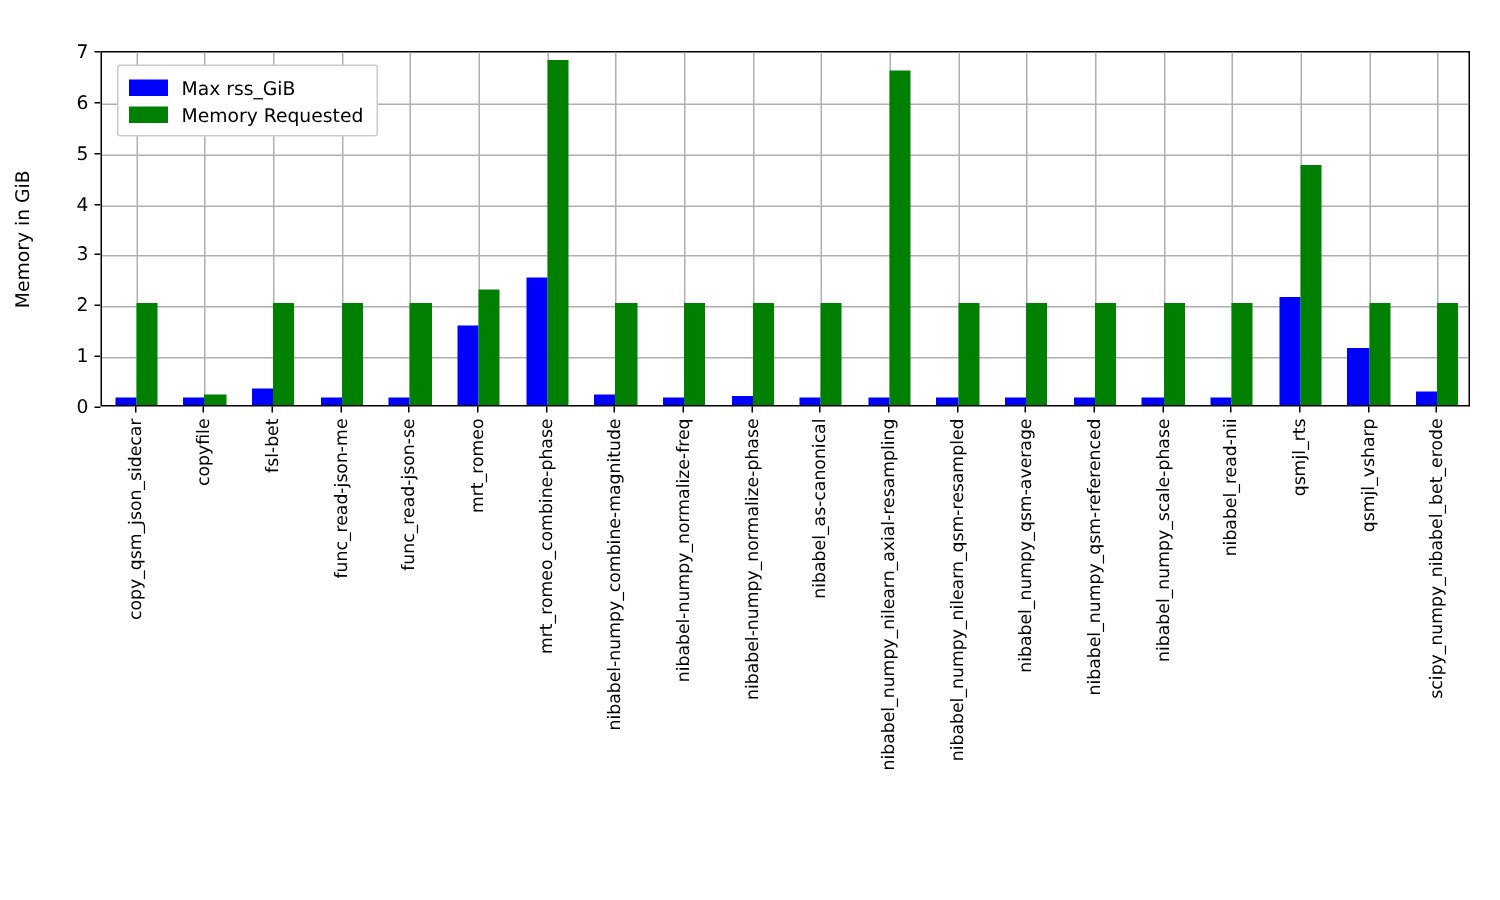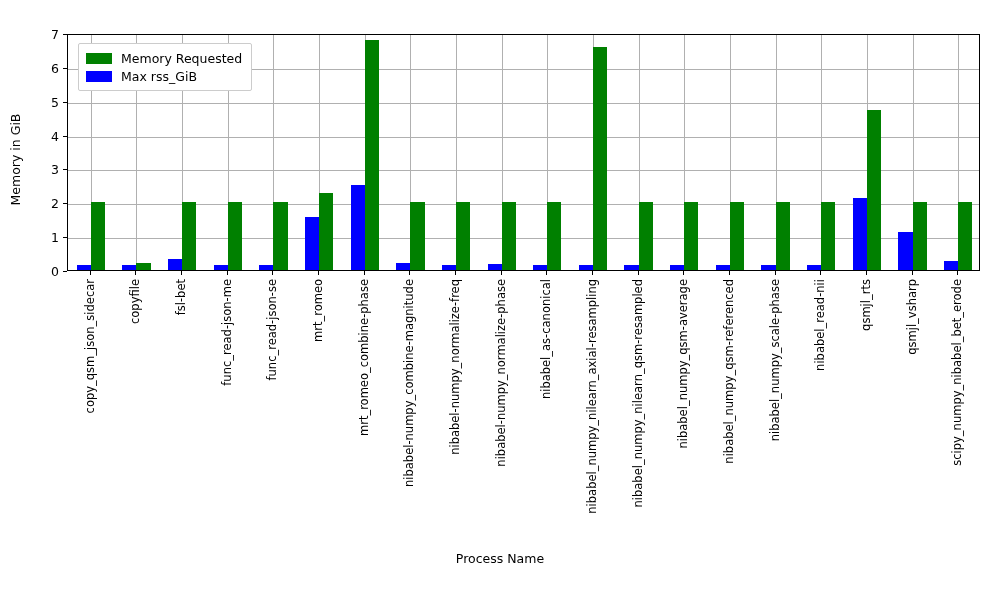--- a/index.html
+++ b/index.html
@@ -257,26 +257,26 @@
         <div class="bar bar-mem-req" title="nibabel_numpy_qsm-referenced — Memory Requested: 2" style="left: 661.925px; width: 14.1515px; height: 67.7143px;"></div>
         <div class="bar bar-mem-req" title="nibabel_numpy_scale-phase — Memory Requested: 2" style="left: 707.575px; width: 14.1515px; height: 67.7143px;"></div>
         <div class="bar bar-mem-req" title="nibabel_read-nii — Memory Requested: 2" style="left: 753.225px; width: 14.1515px; height: 67.7143px;"></div>
         <div class="bar bar-mem-req" title="qsmjl_rts — Memory Requested: 4.73" style="left: 798.875px; width: 14.1515px; height: 160.144px;"></div>
         <div class="bar bar-mem-req" title="qsmjl_vsharp — Memory Requested: 2" style="left: 844.525px; width: 14.1515px; height: 67.7143px;"></div>
         <div class="bar bar-mem-req" title="scipy_numpy_nibabel_bet_erode — Memory Requested: 2" style="left: 890.175px; width: 14.1515px; height: 67.7143px;"></div>
       </div>
 
     <div id="legend">
       <div class="legend-row">
+        <span class="legend-swatch bar-max-rss"></span>
+        <span class="legend-text">Max rss_GiB</span>
+      </div>
+      <div class="legend-row">
         <span class="legend-swatch bar-mem-req"></span>
         <span class="legend-text">Memory Requested</span>
-      </div>
-      <div class="legend-row">
-        <span class="legend-swatch bar-max-rss"></span>
-        <span class="legend-text">Max rss_GiB</span>
       </div>
     </div>
   </div>
 
   <div id="x-axis">
       <div class="xtick-mark" style="left: 90px;"></div>
       <div class="xtick-label" style="left: 90px;"><span>copy_qsm_json_sidecar</span></div>
       <div class="xtick-mark" style="left: 135px;"></div>
       <div class="xtick-label" style="left: 135px;"><span>copyfile</span></div>
       <div class="xtick-mark" style="left: 181px;"></div>
@@ -310,15 +310,14 @@
       <div class="xtick-mark" style="left: 820px;"></div>
       <div class="xtick-label" style="left: 820px;"><span>nibabel_read-nii</span></div>
       <div class="xtick-mark" style="left: 866px;"></div>
       <div class="xtick-label" style="left: 866px;"><span>qsmjl_rts</span></div>
       <div class="xtick-mark" style="left: 912px;"></div>
       <div class="xtick-label" style="left: 912px;"><span>qsmjl_vsharp</span></div>
       <div class="xtick-mark" style="left: 957px;"></div>
       <div class="xtick-label" style="left: 957px;"><span>scipy_numpy_nibabel_bet_erode</span></div>
     </div>
 
-  <div id="xlabel">Process Name</div>
 
 </div>
 
 </body></html>

